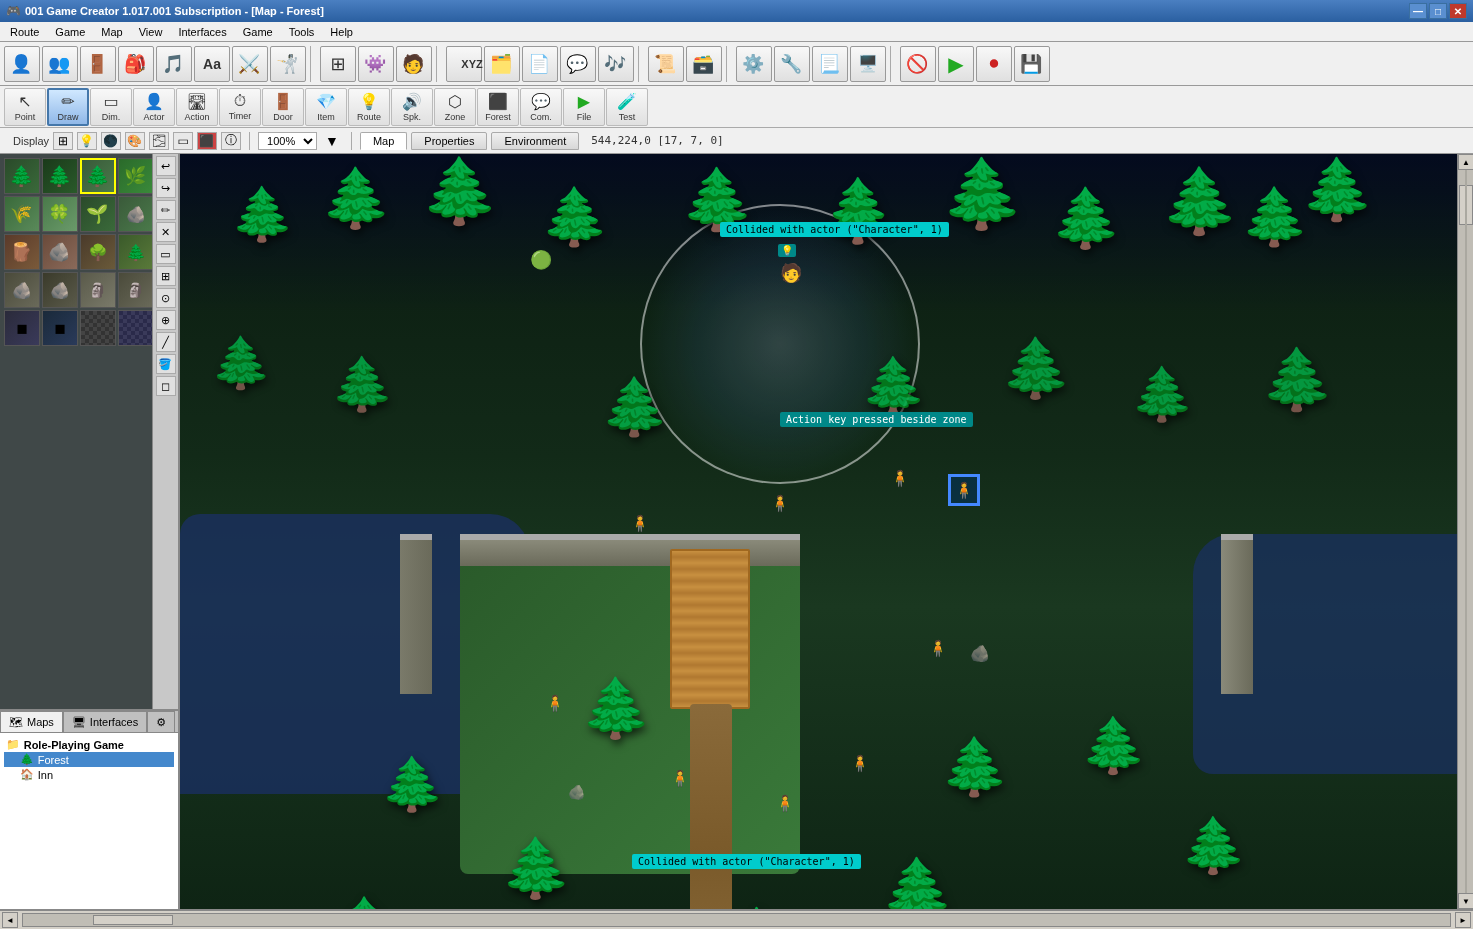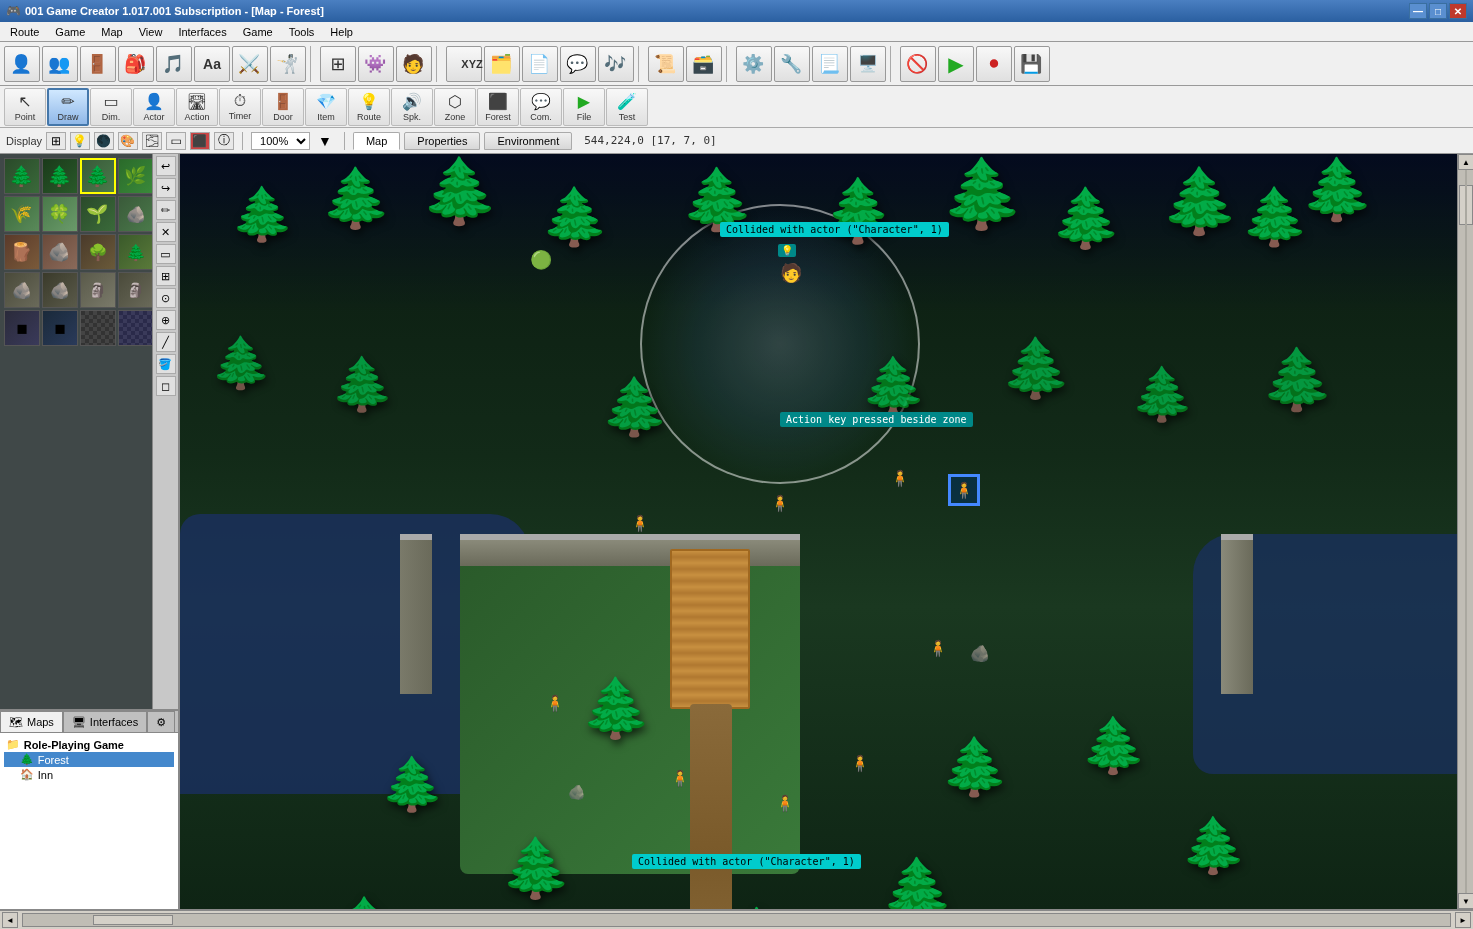--- a/index.html
+++ b/index.html
@@ -98,21 +98,21 @@
     .mode-btn .icon { font-size: 16px; }
     .mode-btn .label { font-size: 9px; }
 
     
     #display-bar {
       background: #f0f0f0;
       height: 26px;
       display: flex;
       align-items: center;
       border-bottom: 1px solid #999;
-      padding: 0 6px;
+      padding: 0 13px;
       gap: 4px;
     }
     .display-label { font-size: 11px; color: #333; }
     .display-icon {
       width: 20px; height: 18px;
       display: flex; align-items: center; justify-content: center;
       border: 1px solid #aaa;
       background: #e8e8e8;
       cursor: pointer;
       font-size: 12px;

